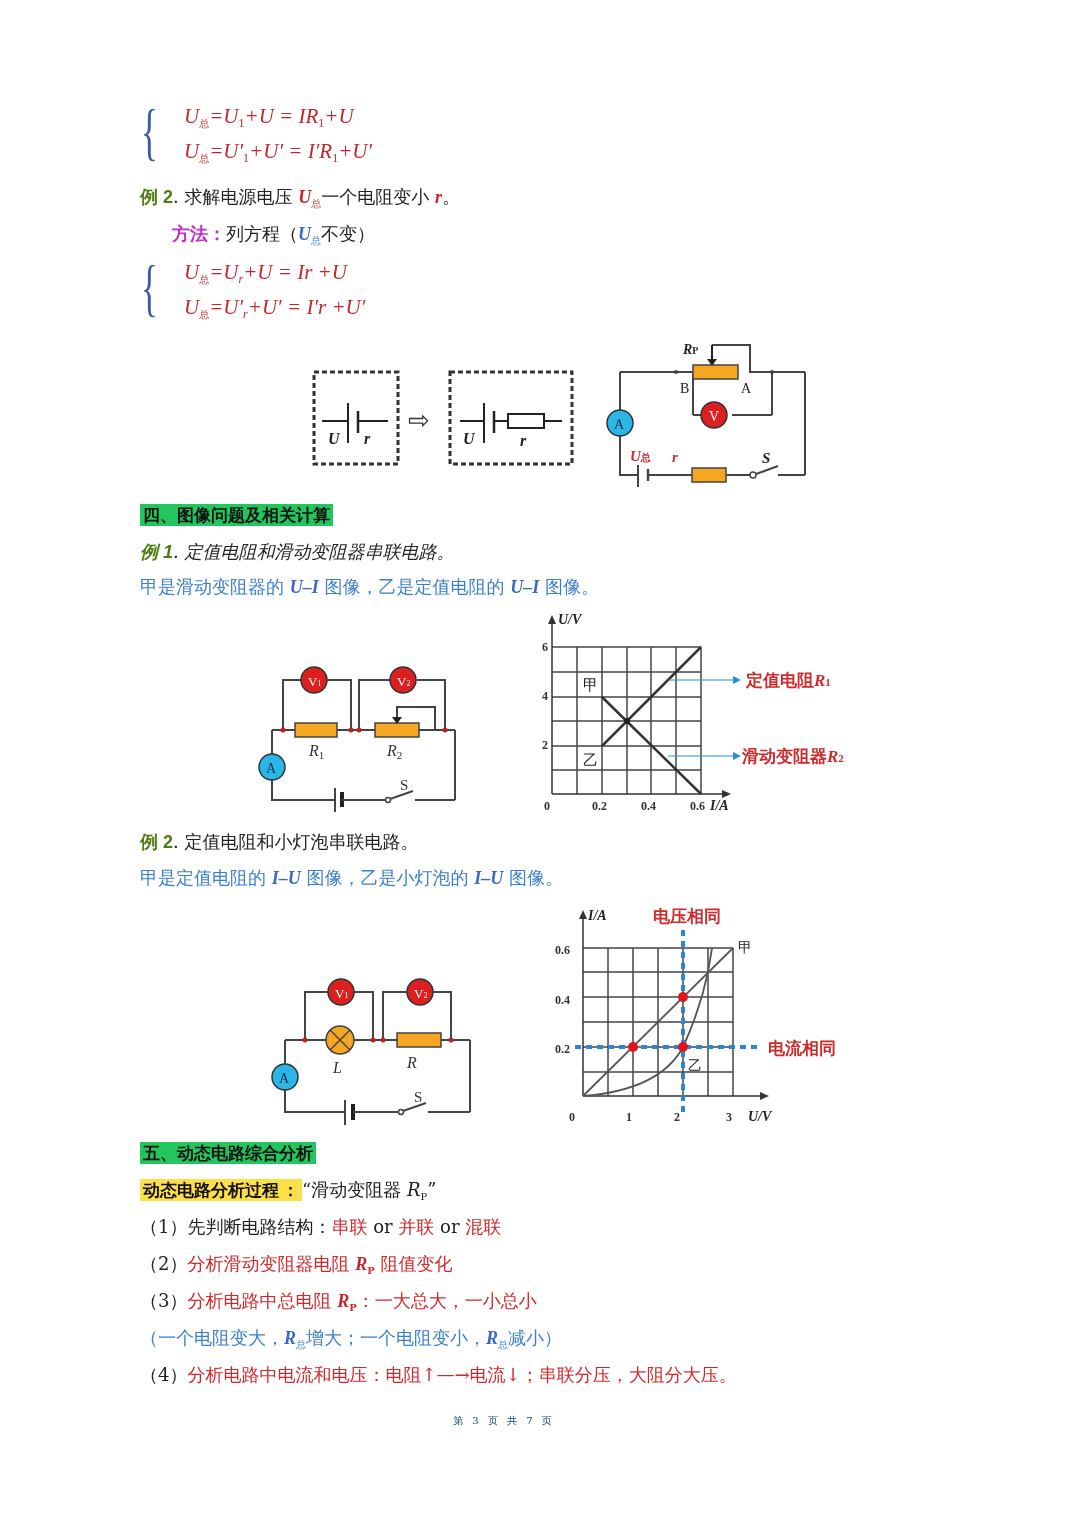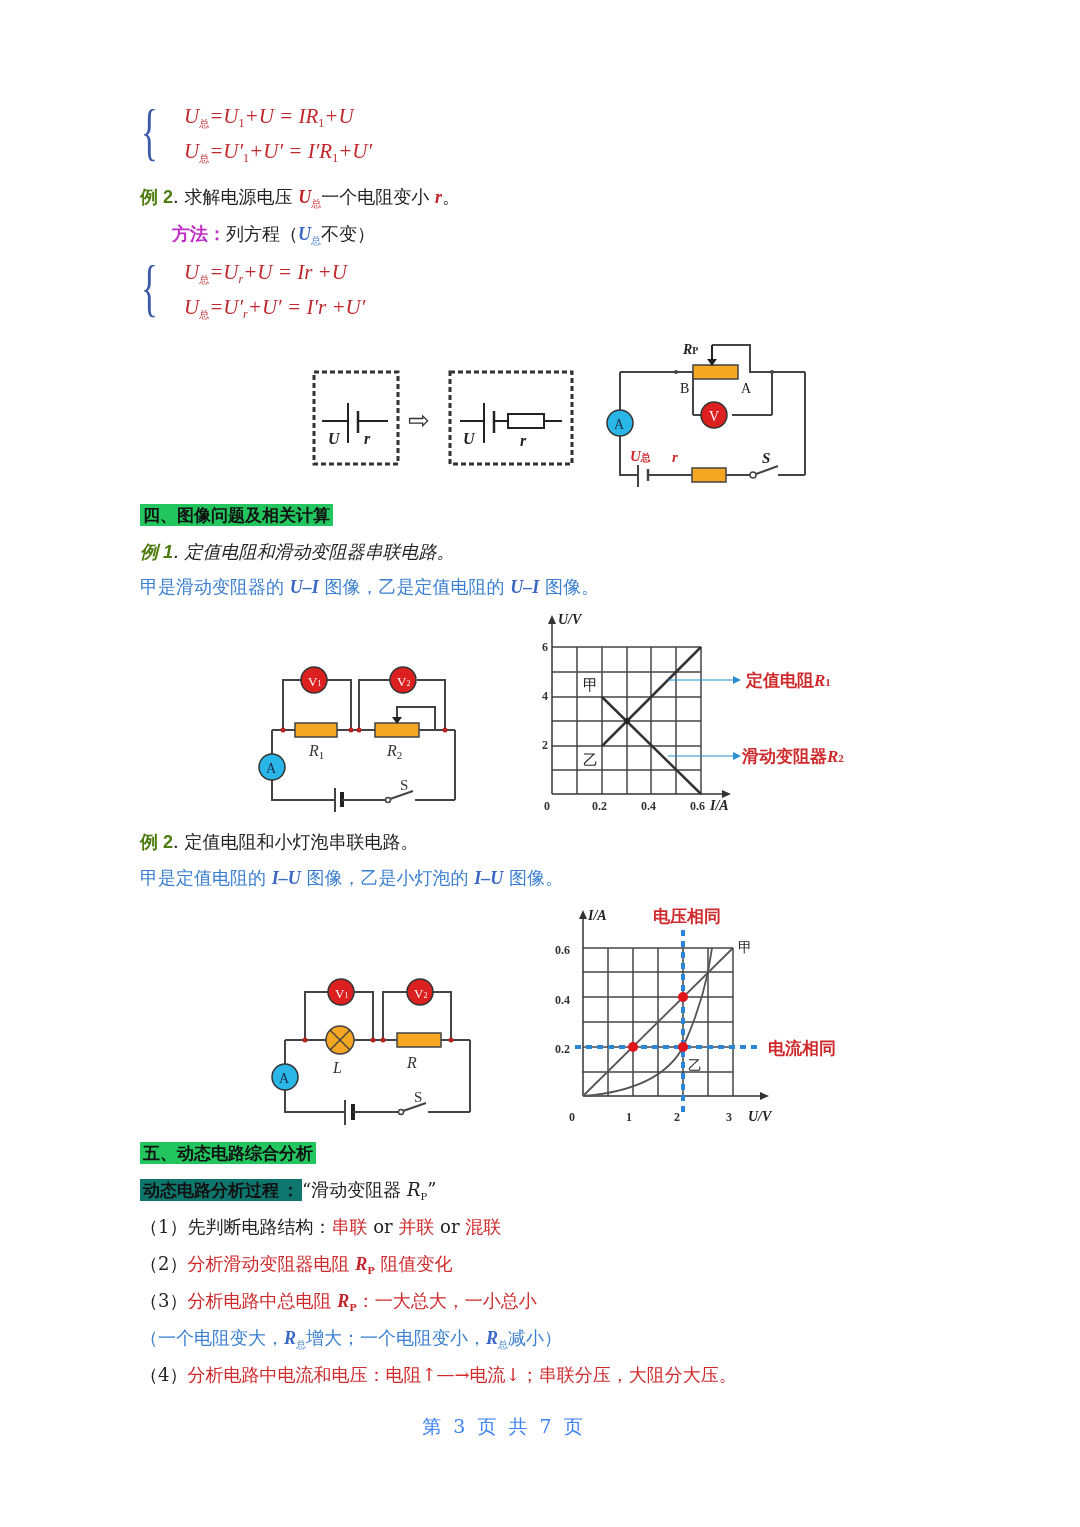--- a/index.html
+++ b/index.html
@@ -12,22 +12,22 @@
   .brace { position: absolute; font-family: "Liberation Serif", serif; color: #3a5aa8; font-size: 64px; line-height: 64px; transform: scaleX(0.55); transform-origin: left top; }
   .eq-row { position: absolute; left: 152px; white-space: nowrap; padding-left: 32px; }
   .blue-bold { color: #4d7c0f; font-weight: bold; font-family: "Liberation Sans", sans-serif; }
   .magenta-bold { color: #c02cc7; font-weight: bold; font-family: "DejaVu Sans", sans-serif; }
   .red-it { color: #c0262b; font-style: italic; font-weight: bold; font-family: "Liberation Serif", serif; }
   .blue-it { color: #3a68c4; font-style: italic; font-weight: bold; font-family: "Liberation Serif", serif; }
   .small-sub { font-size: 10px; vertical-align: -4px; font-style: normal; }
   .blue-text { color: #3a7fd0; }
   .red-text { color: #d0292b; }
   .heading-cyan { background: #22c55e; font-weight: bold; font-family: "DejaVu Sans", sans-serif; padding: 1px 3px; color: #111; font-size: 17px; }
-  .heading-green { background: #0f766e; font-weight: bold; font-family: "DejaVu Sans", sans-serif; padding: 1px 3px; color: #111; font-size: 17px; }
-  .footer { position: absolute; left: 0; width: 1008px; top: 1414px; text-align: center; font-size: 19px; color: #3b82f6; letter-spacing: 3px; }
+  .heading-green { background: #fde047; font-weight: bold; font-family: "DejaVu Sans", sans-serif; padding: 1px 3px; color: #111; font-size: 17px; }
+  .footer { position: absolute; left: 0; width: 1008px; top: 1414px; text-align: center; font-size: 10px; color: #0c4a6e; letter-spacing: 3px; }
   svg text { font-family: "Liberation Serif", serif; }
 </style>
 </head>
 <body>
 
 <div class="brace" style="left:141px; top:100px;">{</div>
 <div class="eq-row math" style="top:104px;">
   <span>U</span><sub style="color:#c0262b;font-size:10px">总</sub><span>=U</span><sub>1</sub><span>+U = IR</span><sub>1</sub><span>+U</span>
 </div>
 <div class="eq-row math" style="top:139px;">

